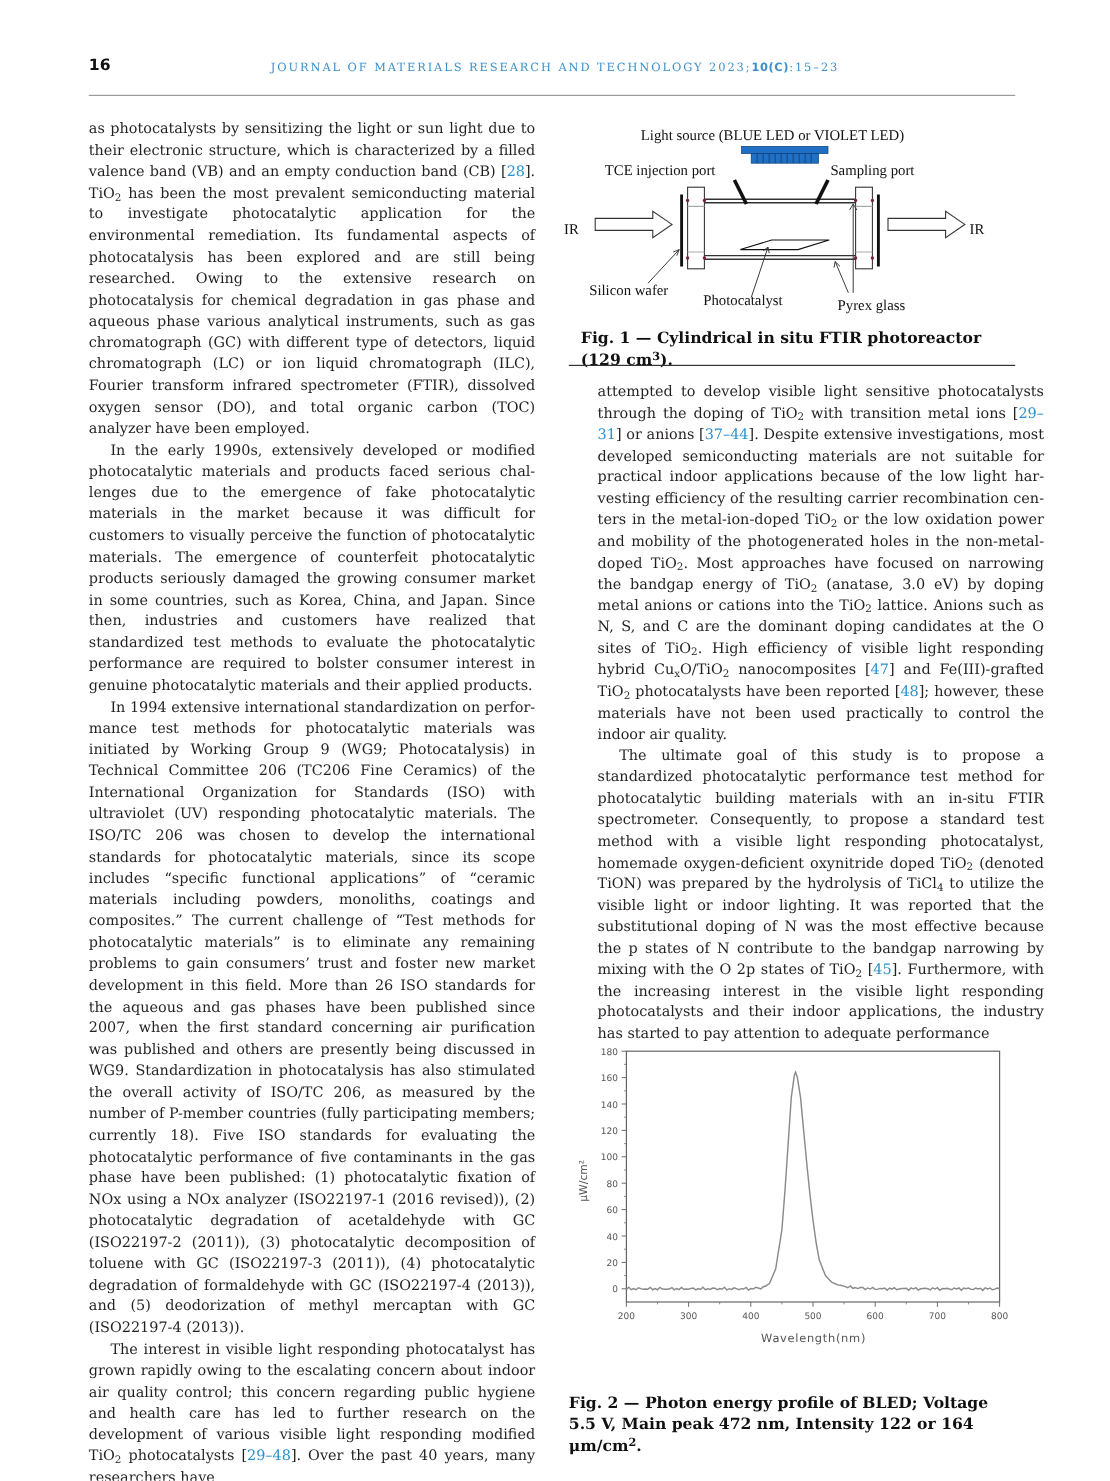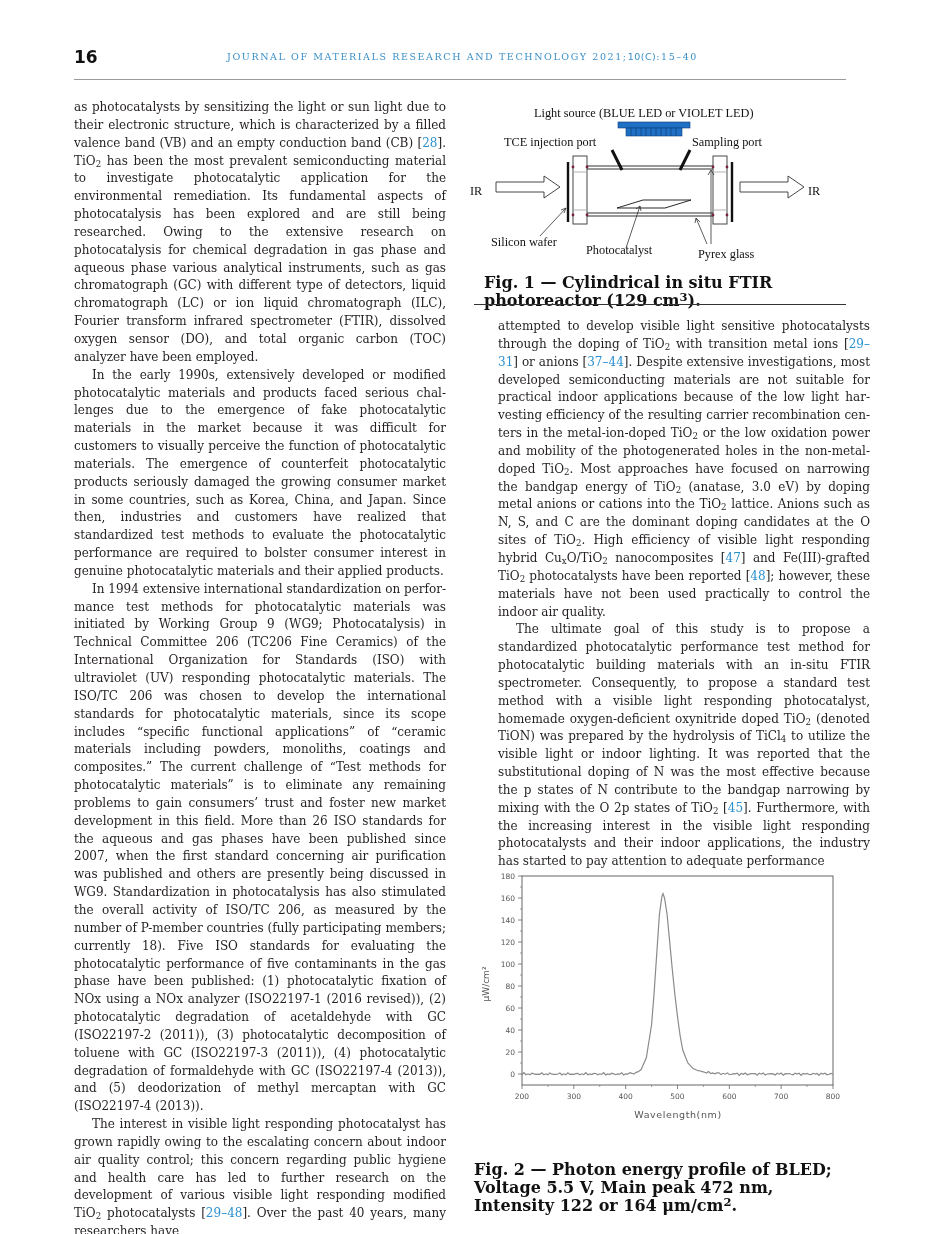--- a/index.html
+++ b/index.html
@@ -1,48 +1,48 @@
 <!DOCTYPE html>
 <html><head>
 <meta charset="utf-8">
 <style>
   html, body { margin: 0; padding: 0; background: #ffffff; }
   body { width: 925px; height: 1234px; position: relative; overflow: hidden;
          font-family: "DejaVu Serif", "Liberation Serif", serif; color: #231f20; }
   .page-num { position: absolute; left: 74px; top: 47px; font-family: "DejaVu Sans", sans-serif;
-              font-weight: bold; font-size: 17px; color: #111; }
+              font-weight: bold; font-size: 13px; color: #111; }
   .running-head { position: absolute; left: 0; width: 925px; top: 51px; text-align: center;
                   font-family: "DejaVu Serif", serif; font-size: 9.5px; letter-spacing: 1.6px;
                   color: #3a8fc8; }
-  .running-head b { font-family: "DejaVu Sans", sans-serif; font-weight: normal; letter-spacing: 0.5px; }
+  .running-head b { font-family: "DejaVu Sans", sans-serif; font-weight: bold; letter-spacing: 0.5px; }
   .header-rule { position: absolute; left: 74px; width: 772px; top: 79px; height: 1px; background: #9a9a9a; }
   .col { position: absolute; width: 372px; font-size: 12px; line-height: 17.85px;
          text-align: justify; hyphens: manual; }
   .col p { margin: 0; }
   .col p.indent { text-indent: 18px; }
   .col-left { left: 74px; top: 99px; }
   .col-right-top { left: 474px; top: 318px; margin-left: 24px; }
   .ref { color: #2a90cf; }
   sub { font-size: 0.72em; line-height: 0; vertical-align: -0.25em; }
   sup { font-size: 0.72em; line-height: 0; vertical-align: 0.45em; }
   .fig1 { position: absolute; left: 460px; top: 96px; width: 372px; height: 180px; }
   .fig1 svg text { font-family: "Liberation Serif", "DejaVu Serif", serif; font-size: 12.3px; fill: #111; }
   .caption { position: absolute; font-family: "DejaVu Serif", serif; font-weight: bold;
-             font-size: 16px; line-height: 18px; color: #111; }
+             font-size: 13px; line-height: 18px; color: #111; }
   .cap1 { left: 484px; top: 274px; width: 360px; }
   .cap2 { left: 474px; top: 1161px; width: 372px; }
   .fig-rule { position: absolute; left: 474px; width: 372px; top: 304px; height: 1px; background: #333; }
   .fig2 { position: absolute; left: 474px; top: 862px; width: 372px; height: 265px; }
   .fig2 svg text { font-family: "DejaVu Sans", sans-serif; fill: #555; }
 </style>
 </head>
 <body>
 
 <div class="page-num">16</div>
-<div class="running-head"><span>JOURNAL OF MATERIALS RESEARCH AND TECHNOLOGY 2021;</span><b>10(C)</b><span>:15–40</span></div>
+<div class="running-head"><span>JOURNAL OF MATERIALS RESEARCH AND TECHNOLOGY 2023;</span><b>10(C)</b><span>:15–23</span></div>
 <div class="header-rule"></div>
 
 <div class="col col-left">
   <p><span>as photocatalysts by sensitizing the light or sun light due to their electronic structure, which is characterized by a filled valence band (VB) and an empty conduction band (CB) [</span><a class="ref">28</a><span>]. TiO</span><sub>2</sub><span> has been the most prevalent semiconducting material to investigate photocatalytic application for the environmental remediation. Its fundamental aspects of photocatalysis has been explored and are still being researched. Owing to the extensive research on photocatalysis for chemical degrada­tion in gas phase and aqueous phase various analytical in­struments, such as gas chromatograph (GC) with different type of detectors, liquid chromatograph (LC) or ion liquid chromatograph (ILC), Fourier transform infrared spectrometer (FTIR), dissolved oxygen sensor (DO), and total organic carbon (TOC) analyzer have been employed.</span></p>
   <p class="indent">In the early 1990s, extensively developed or modified photocatalytic materials and products faced serious chal­lenges due to the emergence of fake photocatalytic materials in the market because it was difficult for customers to visually perceive the function of photocatalytic materials. The emer­gence of counterfeit photocatalytic products seriously damaged the growing consumer market in some countries, such as Korea, China, and Japan. Since then, industries and customers have realized that standardized test methods to evaluate the photocatalytic performance are required to bolster consumer interest in genuine photocatalytic materials and their applied products.</p>
   <p class="indent">In 1994 extensive international standardization on perfor­mance test methods for photocatalytic materials was initiated by Working Group 9 (WG9; Photocatalysis) in Technical Committee 206 (TC206 Fine Ceramics) of the International Organization for Standards (ISO) with ultraviolet (UV) responding photocatalytic materials. The ISO/TC 206 was chosen to develop the international standards for photo­catalytic materials, since its scope includes “specific func­tional applications” of “ceramic materials including powders, monoliths, coatings and composites.” The current challenge of “Test methods for photocatalytic materials” is to eliminate any remaining problems to gain consumers’ trust and foster new market development in this field. More than 26 ISO standards for the aqueous and gas phases have been pub­lished since 2007, when the first standard concerning air pu­rification was published and others are presently being discussed in WG9. Standardization in photocatalysis has also stimulated the overall activity of ISO/TC 206, as measured by the number of P-member countries (fully participating mem­bers; currently 18). Five ISO standards for evaluating the photocatalytic performance of five contaminants in the gas phase have been published: (1) photocatalytic fixation of NOx using a NOx analyzer (ISO22197-1 (2016 revised)), (2) photo­catalytic degradation of acetaldehyde with GC (ISO22197-2 (2011)), (3) photocatalytic decomposition of toluene with GC (ISO22197-3 (2011)), (4) photocatalytic degradation of formal­dehyde with GC (ISO22197-4 (2013)), and (5) deodorization of methyl mercaptan with GC (ISO22197-4 (2013)).</p>
   <p class="indent"><span>The interest in visible light responding photocatalyst has grown rapidly owing to the escalating concern about indoor air quality control; this concern regarding public hygiene and health care has led to further research on the development of various visible light responding modified TiO</span><sub>2</sub><span> photocatalysts [</span><a class="ref">29–48</a><span>]. Over the past 40 years, many researchers have</span></p>
 </div>
 
 <div class="fig1">

